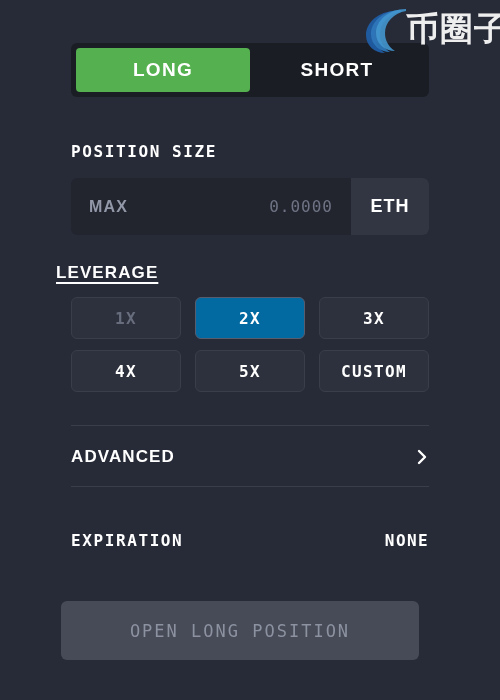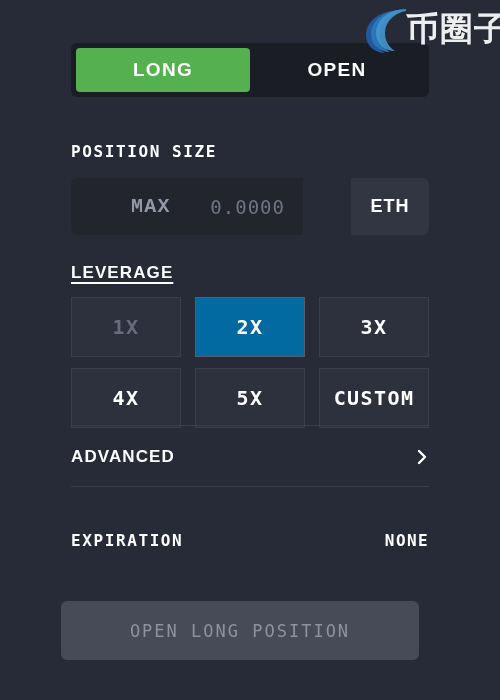--- a/index.html
+++ b/index.html
@@ -101,21 +101,21 @@
     font-size: 17px;
     letter-spacing: 1.1px;
   }
   .sec-label.underlined {
     text-decoration: underline;
     text-underline-offset: 4px;
     text-decoration-thickness: 1.5px;
   }
 
   #position-size-label { position: absolute; left: 71px; top: 142px; }
-  #leverage-label      { position: absolute; left: 71px; top: 263px; }
+  #leverage-label      { position: absolute; left: 56px; top: 263px; }
 
   
   .size-row {
     position: absolute;
     left: 71px;
     top: 178px;
     width: 358px;
     height: 57px;
     display: flex;
     border-radius: 6px;
@@ -125,67 +125,65 @@
     flex: 1;
     background: #22242e;
     border: none;
     display: flex;
     align-items: center;
     justify-content: space-between;
     padding: 0 18px;
     border-radius: 6px 0 0 6px;
   }
   .size-max {
-    font-family: Liberation Mono, monospace;
-    font-size: 20px;
+    font-family: Liberation Sans, sans-serif;
+    font-size: 16px;
     font-weight: 600;
     color: #9298a8;
     letter-spacing: 1.2px;
-    margin-left: 42px;
   }
   .size-value {
     font-family: "DejaVu Sans Mono", monospace;
-    font-size: 19px;
+    font-size: 16px;
     color: #6f7485;
     letter-spacing: 1px;
     margin-left: 8px;
   }
   .size-unit {
     width: 78px;
     background: #323642;
     display: flex;
     align-items: center;
     justify-content: center;
     font-family: "Liberation Sans", sans-serif;
     font-size: 18px;
     font-weight: 700;
     color: #ffffff;
     letter-spacing: 1px;
     border-radius: 0 6px 6px 0;
-    margin-left: 48px;
   }
 
   
   .lev-grid {
     position: absolute;
     left: 71px;
     top: 297px;
     width: 358px;
     display: grid;
     grid-template-columns: repeat(3, 1fr);
     gap: 11px 14px;
   }
   .lev-btn {
-    height: 60px;
-    border-radius: 0;
+    height: 42px;
+    border-radius: 6px;
     background: #2d313d;
     border: 1px solid #3a3e4b;
     color: #ffffff;
     font-family: "DejaVu Sans Mono", monospace;
-    font-size: 20px;
+    font-size: 16px;
     font-weight: 700;
     letter-spacing: 1.4px;
     cursor: pointer;
     display: flex;
     align-items: center;
     justify-content: center;
   }
   .lev-btn.selected {
     background: #0369a1;
     border-color: #585d6e;
@@ -273,21 +271,21 @@
     <svg class="wm-mark" width="58" height="54" viewBox="0 0 58 54">
       <path d="M40 7 C22 7 10 19 10 31 C10 42 19 49 29 49 C23 45 19 39 19 31 C19 20 28 11 40 9 Z" fill="#1f5fa8"></path>
       <path d="M45 6 C27 6 15 18 15 30 C15 41 24 48 34 48 C28 44 24 38 24 30 C24 19 33 10 45 8 Z" fill="#2f7dc4" opacity="0.95"></path>
       <path d="M50 5 C32 5 20 17 20 29 C20 40 29 47 39 47 C33 43 29 37 29 29 C29 18 38 9 50 7 Z" fill="#46a0dd" opacity="0.9"></path>
     </svg>
     <div class="wm-cn">币圈子</div>
   </div>
 
   <div class="side-toggle">
     <button class="side-btn active">LONG</button>
-    <button class="side-btn">OPEN</button>
+    <button class="side-btn">SHORT</button>
   </div>
 
   <div class="sec-label" id="position-size-label">POSITION SIZE</div>
 
   <div class="size-row">
     <div class="size-input">
       <span class="size-max">MAX</span>
       <span class="size-value">0.0000</span>
     </div>
     <div class="size-unit">ETH</div>

